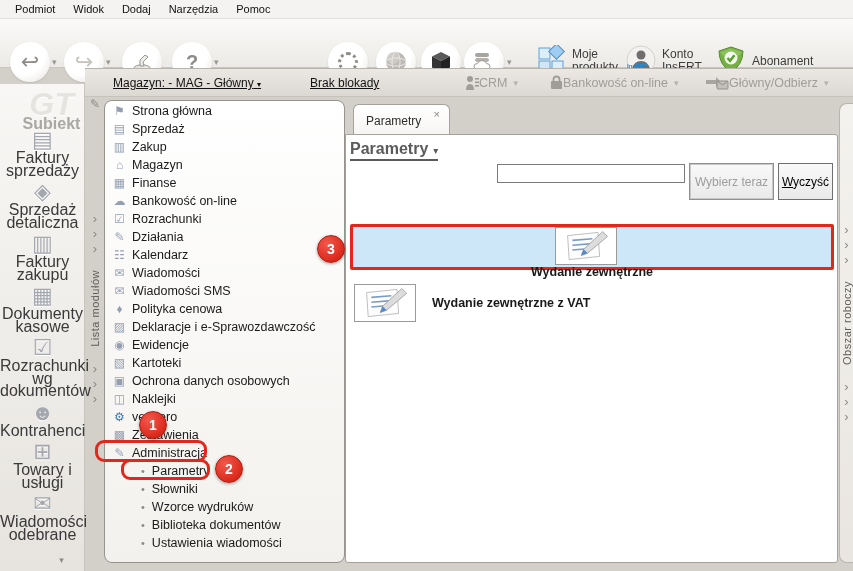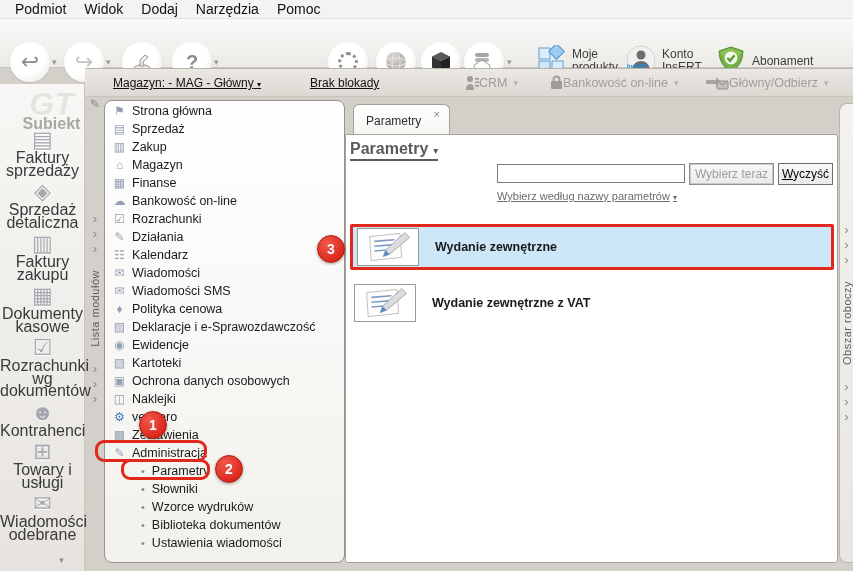--- a/index.html
+++ b/index.html
@@ -2,21 +2,21 @@
 <html><head>
 <meta charset="utf-8">
 <style>
   * { margin:0; padding:0; box-sizing:border-box; }
   html,body { width:853px; height:571px; }
   body { font-family:"Liberation Sans", sans-serif; background:#d3d0ca; position:relative; overflow:hidden; }
   #app { position:absolute; inset:0; }
 
   
   #menubar { position:absolute; left:0; top:0; width:853px; height:19px; background:#f4f3f1; border-bottom:1px solid #e3e1dd; display:flex; align-items:center; padding-left:6px; }
-  .menu-item { font-size:14px; color:#111; padding:2px 9px; cursor:default; }
+  .menu-item { font-size:11px; color:#111; padding:2px 9px; cursor:default; }
 
   
   #toolbar { position:absolute; left:0; top:19px; width:853px; height:49px; background:linear-gradient(#fbfaf9,#eceae6); border-bottom:1px solid #c9c6c0; }
   .circle-btn { position:absolute; top:23px; width:40px; height:40px; border-radius:50%; background:radial-gradient(circle at 35% 30%, #ffffff 55%, #f0eeea 80%, #e7e4df); box-shadow:0 1px 2px rgba(0,0,0,.10); display:flex; align-items:center; justify-content:center; }
   .tb-glyph { font-size:22px; color:#8f8c88; }
   .tb-glyph.pale { color:#c6c3be; }
   .caret { font-size:9px; color:#9b9894; position:absolute; top:38px; }
   .dotted-ring { width:20px; height:20px; border:3px dotted #8f8c88; border-radius:50%; }
   .tb-label { position:absolute; font-size:12px; color:#3c3c3c; line-height:13px; }
 
@@ -60,30 +60,30 @@
 
   
   #tab { position:absolute; left:353px; top:104px; width:97px; height:31px; background:linear-gradient(#ffffff,#f6f5f3); border:1px solid #a5a29c; border-bottom:none; border-radius:6px 6px 0 0; cursor:pointer; }
   #tab .tab-label { position:absolute; left:12px; top:9px; font-size:12px; color:#2e2e2e; }
   #tab .tab-close { position:absolute; right:9px; top:3px; font-size:11px; color:#88857f; cursor:pointer; }
   #main-panel { position:absolute; left:345px; top:134px; width:493px; height:429px; background:#fff; border:1px solid #a5a29c; border-radius:0 3px 3px 3px; }
   #page-heading { position:absolute; left:4px; top:5px; display:inline-flex; align-items:baseline; gap:5px; border-bottom:2px solid #5b5b5b; padding-bottom:1px; cursor:pointer; }
   #page-heading .htext { font-size:16px; font-weight:bold; color:#5b5b5b; }
   #page-heading .hcaret { font-size:10px; color:#5b5b5b; }
   #search-input { position:absolute; left:151px; top:29px; width:188px; height:19px; border:1px solid #7b7b7b; font-size:12px; padding:1px 3px; font-family:"Liberation Sans",sans-serif; }
-  .btn { position:absolute; top:28px; height:22px; background:linear-gradient(#f9f9f9,#e9e9e9); font-size:12px; font-family:"Liberation Sans",sans-serif; cursor:pointer; }
+  .btn { position:absolute; top:28px; height:37px; background:linear-gradient(#f9f9f9,#e9e9e9); font-size:12px; font-family:"Liberation Sans",sans-serif; cursor:pointer; }
   #btn-select { left:343px; width:85px; border:1px solid #8f8f8f; box-shadow:inset 0 0 0 1px #c9c9c9; color:#9d9d9d; }
   #btn-clear { left:432px; width:55px; border:1px solid #6e6e6e; color:#000; }
   #btn-clear .accel { text-decoration:underline; }
   #filter-link { position:absolute; left:151px; top:55px; font-size:11px; color:#6b6b6b; text-decoration:underline; cursor:pointer; }
   #filter-link .lcaret { font-size:8px; color:#6b6b6b; margin-left:3px; }
 
   #param-list { position:absolute; left:4px; top:89px; width:484px; }
   .pitem { display:flex; align-items:center; height:46px; margin-bottom:10px; cursor:pointer; }
-  .pitem.selected { background:#cde6f8; border:3px solid #e0281c; border-radius:2px; }
+  .pitem.selected { background:#cde6f8; border:3px solid #e0281c; border-radius:2px;flex-direction:column; }
   .picon-box { width:62px; height:38px; background:#fff; border:1px solid #9a9a9a; margin:0 16px 0 4px; flex:none; display:flex; align-items:center; justify-content:center; }
   .ptext { display:flex; flex-direction:column; }
   .ptitle { font-size:12.5px; font-weight:bold; color:#1a1a1a; }
   .pdesc { font-size:12.5px; color:#1a1a1a; padding-left:13px; margin-top:1px; }
 
   
   .ann { position:absolute; pointer-events:none; z-index:50; }
   .ann-rect { border:3px solid #e0281c; border-radius:9px; }
   .ann-circle { width:28px; height:28px; border-radius:50%; background:radial-gradient(circle at 35% 30%, #f2584b, #d92619 75%); border:1px solid #a81d12; box-shadow:0 1px 3px rgba(0,0,0,.35); color:#fff; font-size:14px; font-weight:bold; display:flex; align-items:center; justify-content:center; }
 
@@ -462,21 +462,20 @@
   </div>
 
   <div id="main-panel">
     <div id="page-heading">
       <span class="htext">Parametry</span>
       <span class="hcaret">▾</span>
     </div>
     <input id="search-input" value="" style="">
     <button id="btn-select" class="btn">Wybierz teraz</button>
     <button id="btn-clear" class="btn"><span class="accel">W</span><span>yczyść</span></button>
-    <span id="filter-link"><span>Wybierz według nazwy parametrów</span><span class="lcaret">▾</span></span>
 
     <div id="param-list">
 
         <div class="pitem selected">
           <span class="picon-box">
             <svg width="48" height="32" viewBox="0 0 60 40">
               <polygon points="7,7 45,3 47,33 9,37" fill="#fdfdfd" stroke="#b0b0b0"></polygon>
               <line x1="13" y1="13" x2="38" y2="11" stroke="#7d9cc4" stroke-width="2"></line>
               <line x1="13" y1="19" x2="38" y2="17" stroke="#7d9cc4" stroke-width="2"></line>
               <line x1="13" y1="25" x2="32" y2="23.5" stroke="#7d9cc4" stroke-width="2"></line>

